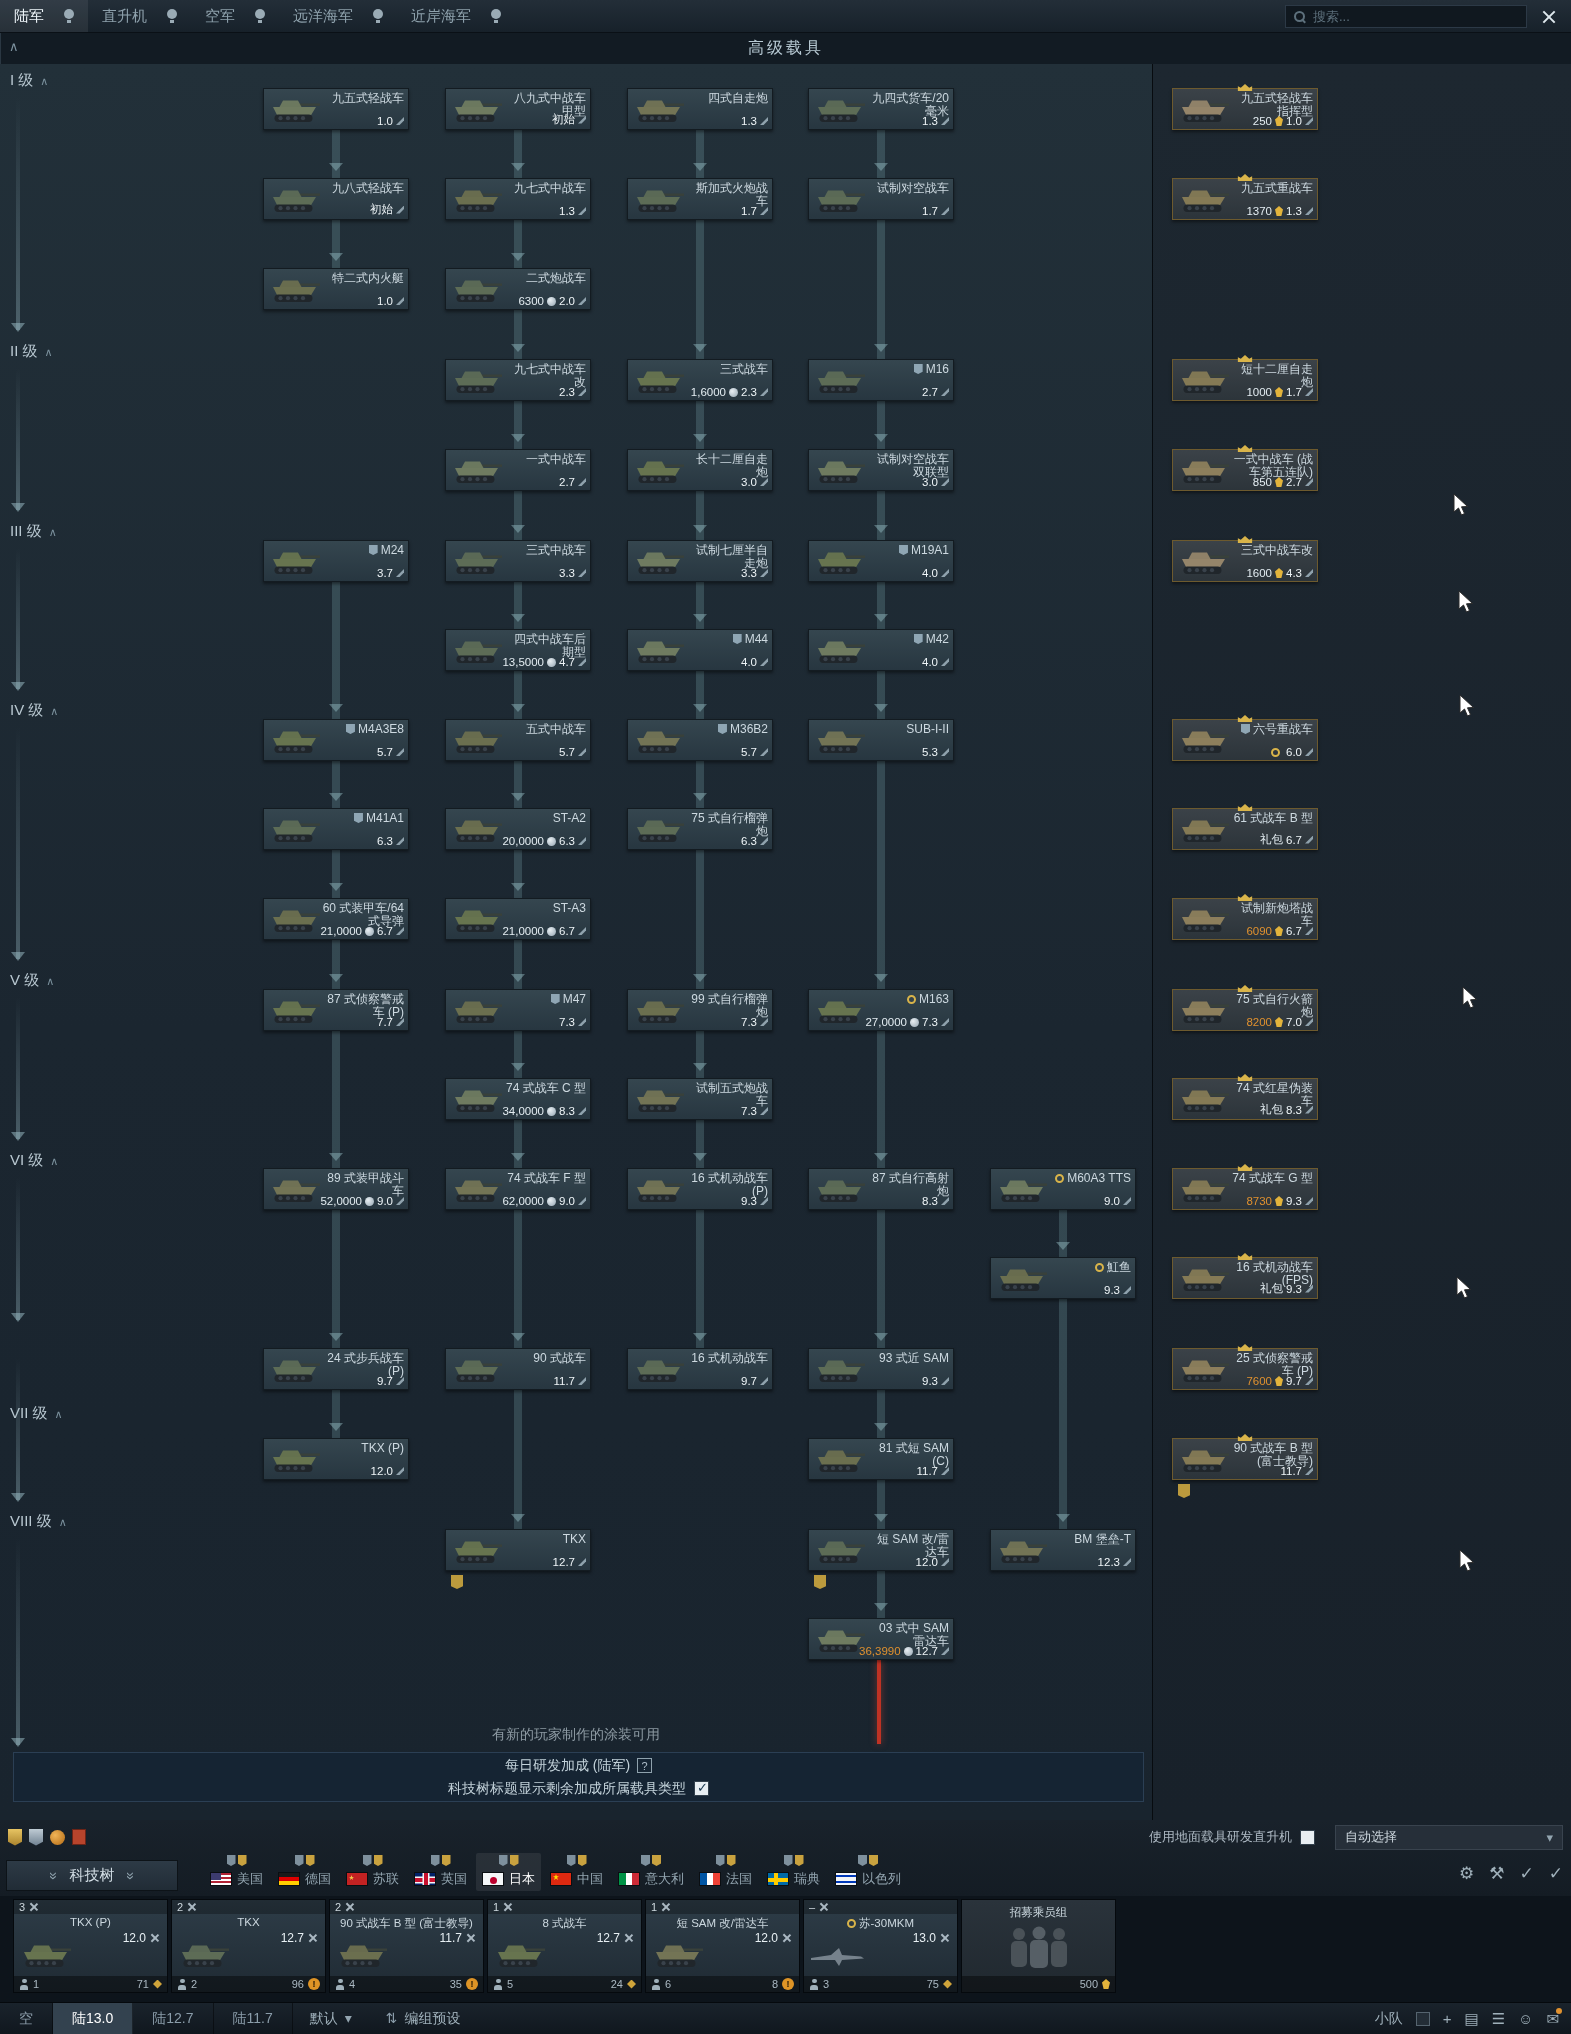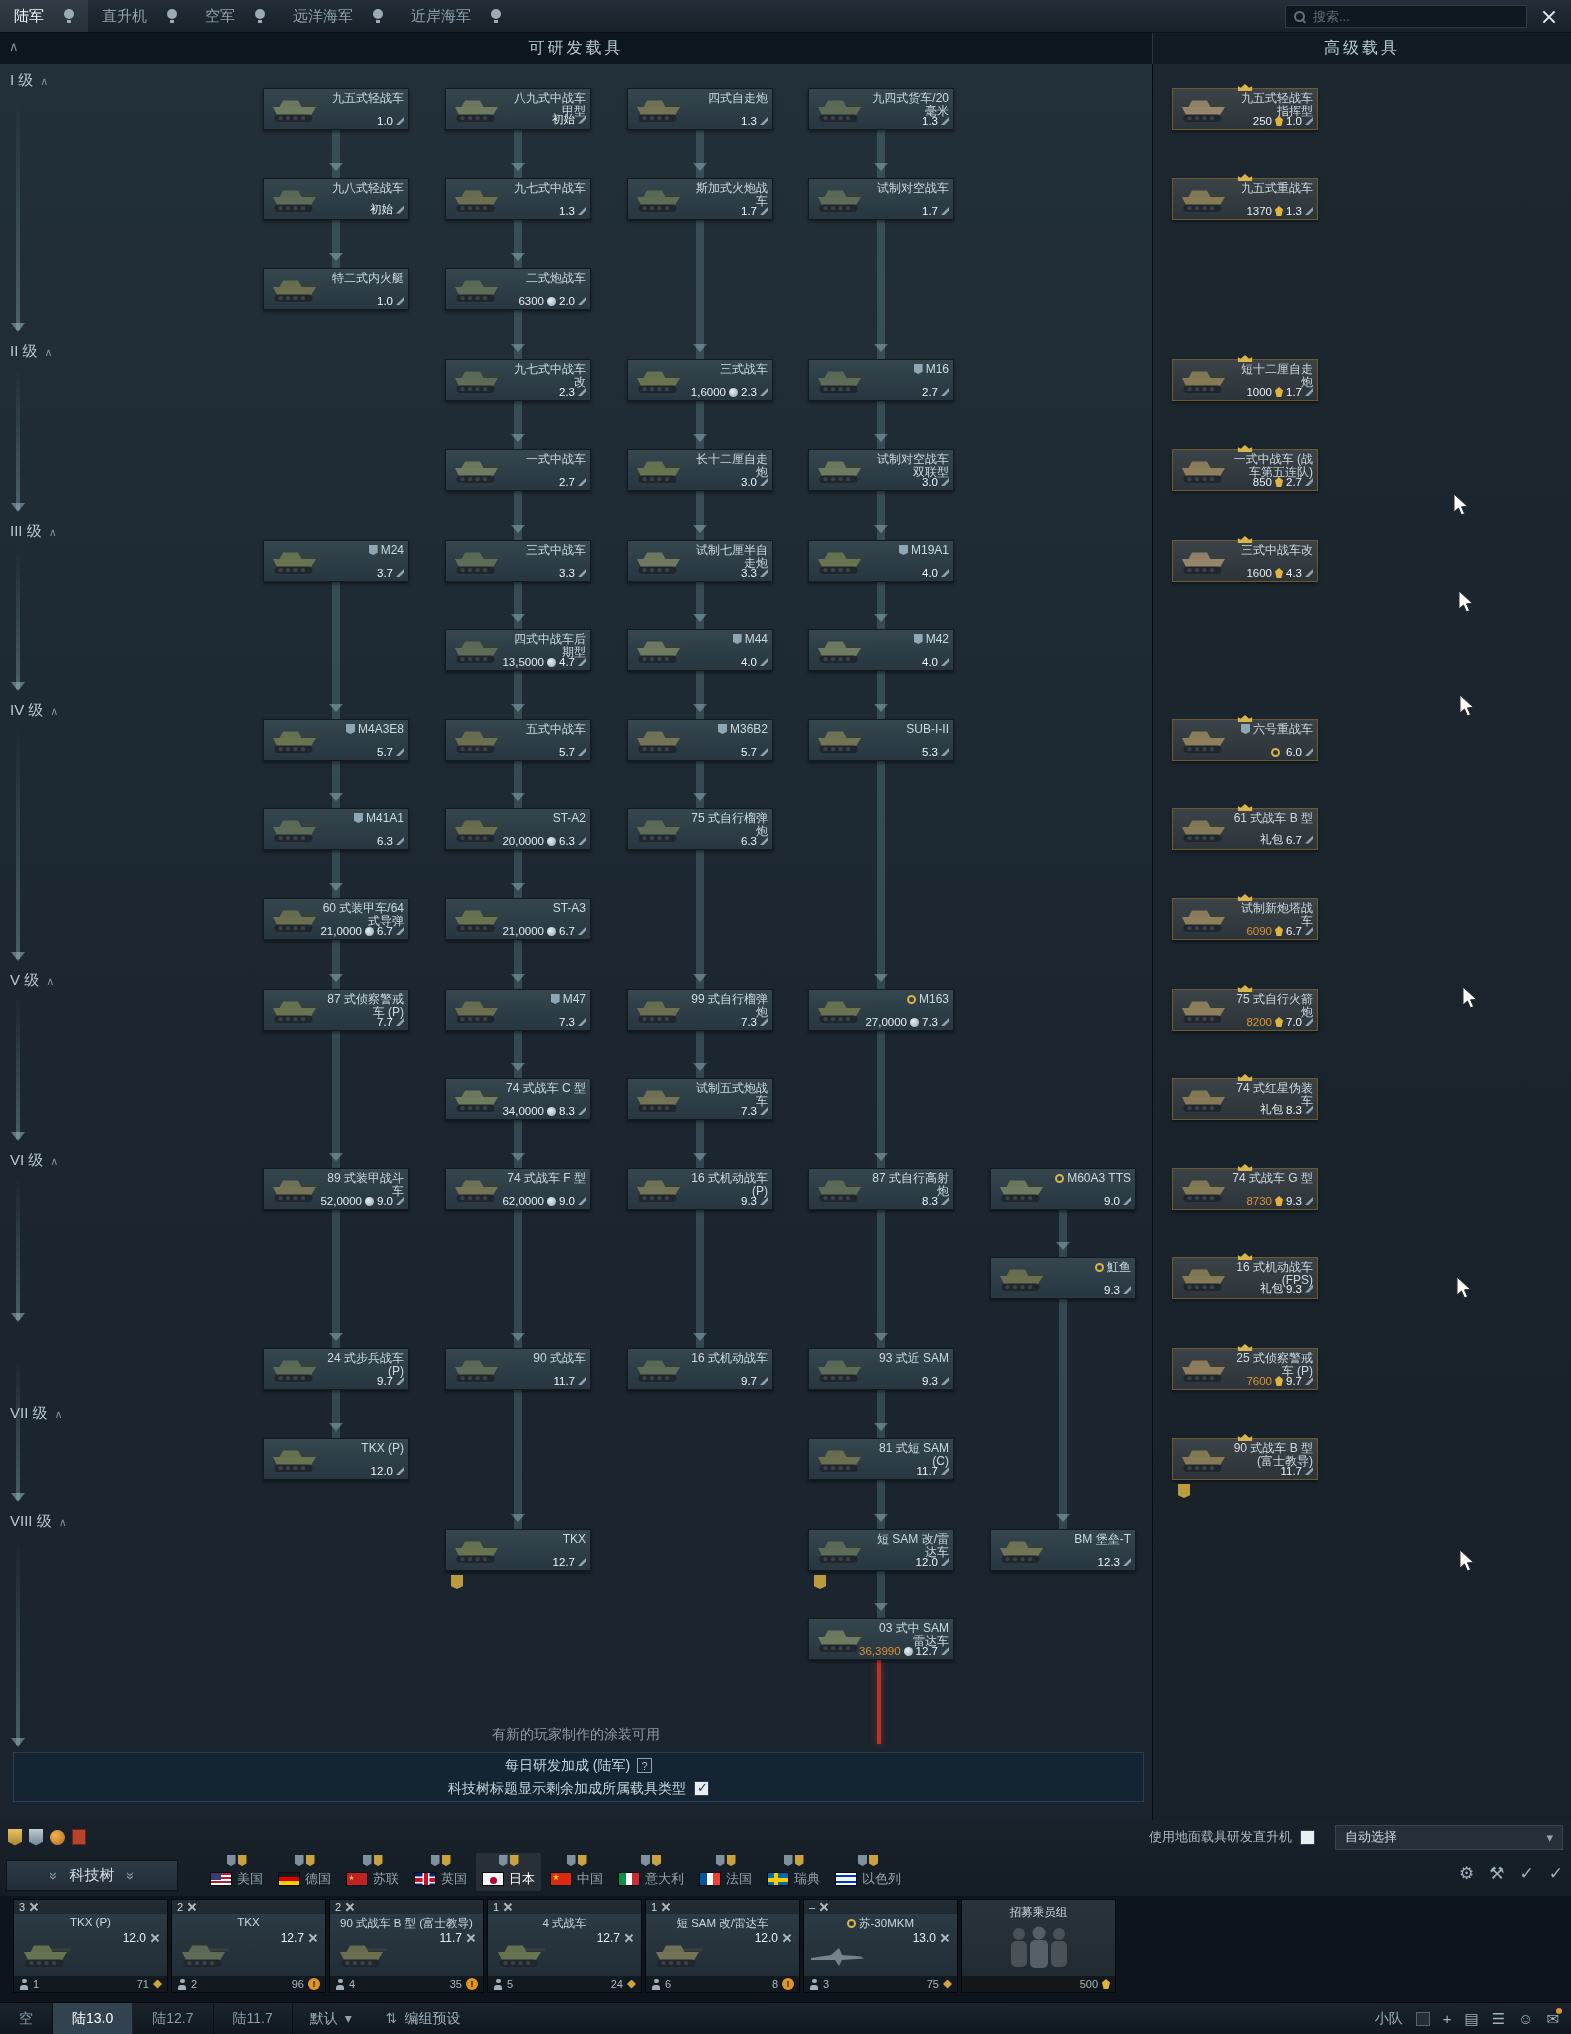--- a/index.html
+++ b/index.html
@@ -179,21 +179,20 @@
       <span class="mag"></span>
       <span class="ph">搜索...</span>
     </div>
     <div id="close">
         <span class="xi"></span>
       </div>
   </header>
 
   <div id="headerband">
     <span id="collapse"></span>
-    <div id="hb-left">可研发载具</div>
     <div id="hb-right">高级载具</div>
   </div>
 
   <div id="tree">
     <div id="bg-research"></div>
     <div id="bg-premium"></div>
     <div id="skins-note">有新的玩家制作的涂装可用</div>
     <div id="bonus-band">
       <div class="bline">
         <span>每日研发加成 (陆军)</span>
@@ -1869,21 +1868,21 @@
               <span>35</span>
               <span class="warn-ic">!</span>
             </span>
           </div>
         </div>
         <div class="slot">
           <div class="slot-head">
             <span class="sbadge">1</span>
             <span class="x-ic"></span>
           </div>
-          <div class="sname">4 式战车</div>
+          <div class="sname">8 式战车</div>
           <div class="sbr">
             <span>12.7</span>
             <span class="x-ic"></span>
           </div>
           <div class="simg"><svg width="54" height="30" viewBox="0 0 54 30">
               <rect x="27" y="8.5" width="25" height="2.4" fill="#39413a"></rect>
               <path d="M15 5.5 h15 l3.5 6.5 h-22 z" fill="#67744f" opacity="0.95"></path>
               <path d="M5 12 h43 l-5.5 9 h-33 z" fill="#67744f"></path>
               <rect x="6.5" y="19.5" width="38" height="7.5" rx="3.7" fill="#20262b"></rect>
               <circle cx="12.5" cy="23.2" r="2.1" fill="#39424b"></circle>

